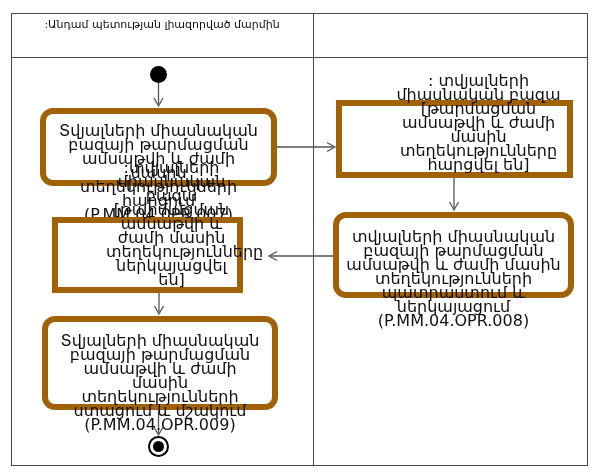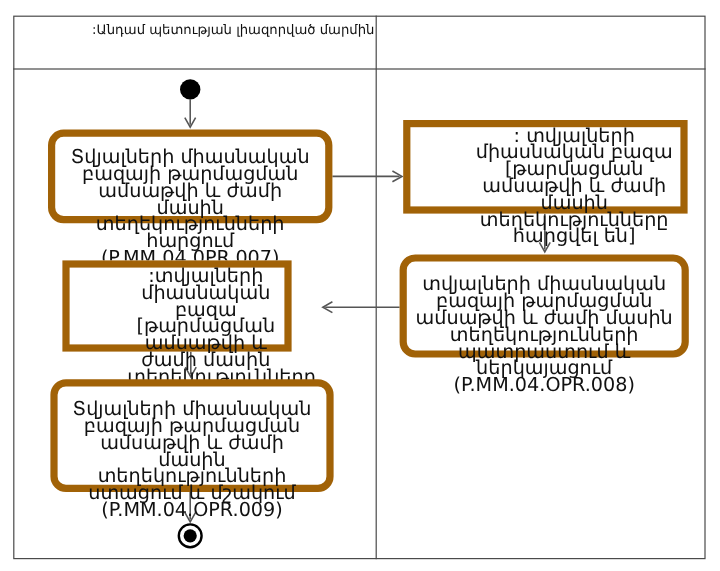--- a/index.html
+++ b/index.html
@@ -45,21 +45,21 @@
     left: 313px;
     top: 13px;
     width: 0;
     height: 453px;
     border-left: 1px solid #4a4a4a;
   }
 
   .lane-title {
     position: absolute;
     top: 17px;
-    text-align: right;
+    text-align: center;
     font-size: 11px;
     line-height: 15px;
     color: #111111;
   }
   .lane-title-left  { left: 12px;  width: 300px; }
   .lane-title-right { left: 314px; width: 273px; }
 
   
   .node {
     position: absolute;
@@ -77,21 +77,21 @@
   .node .node-text {
     display: block;
     padding: 0 6px;
     width: 100%;
   }
   .activity {
     border-radius: 13px;
   }
   .objectnode {
     border-radius: 0;
-    align-items: flex-start;
+    align-items: flex-end;
     padding-left: 48px;
   }
 
   
   #act-1   { left: 40px;  top: 108px; width: 237px; height: 78px;  padding-top: 10px; }
   #obj-1   { left: 336px; top: 100px; width: 237px; height: 78px; }
   #act-2   { left: 333px; top: 212px; width: 241px; height: 86px;  padding-top: 12px; }
   #obj-2   { left: 52px;  top: 217px; width: 191px; height: 76px; }
   #act-3   { left: 42px;  top: 316px; width: 236px; height: 94px;  padding-top: 12px; }
 

